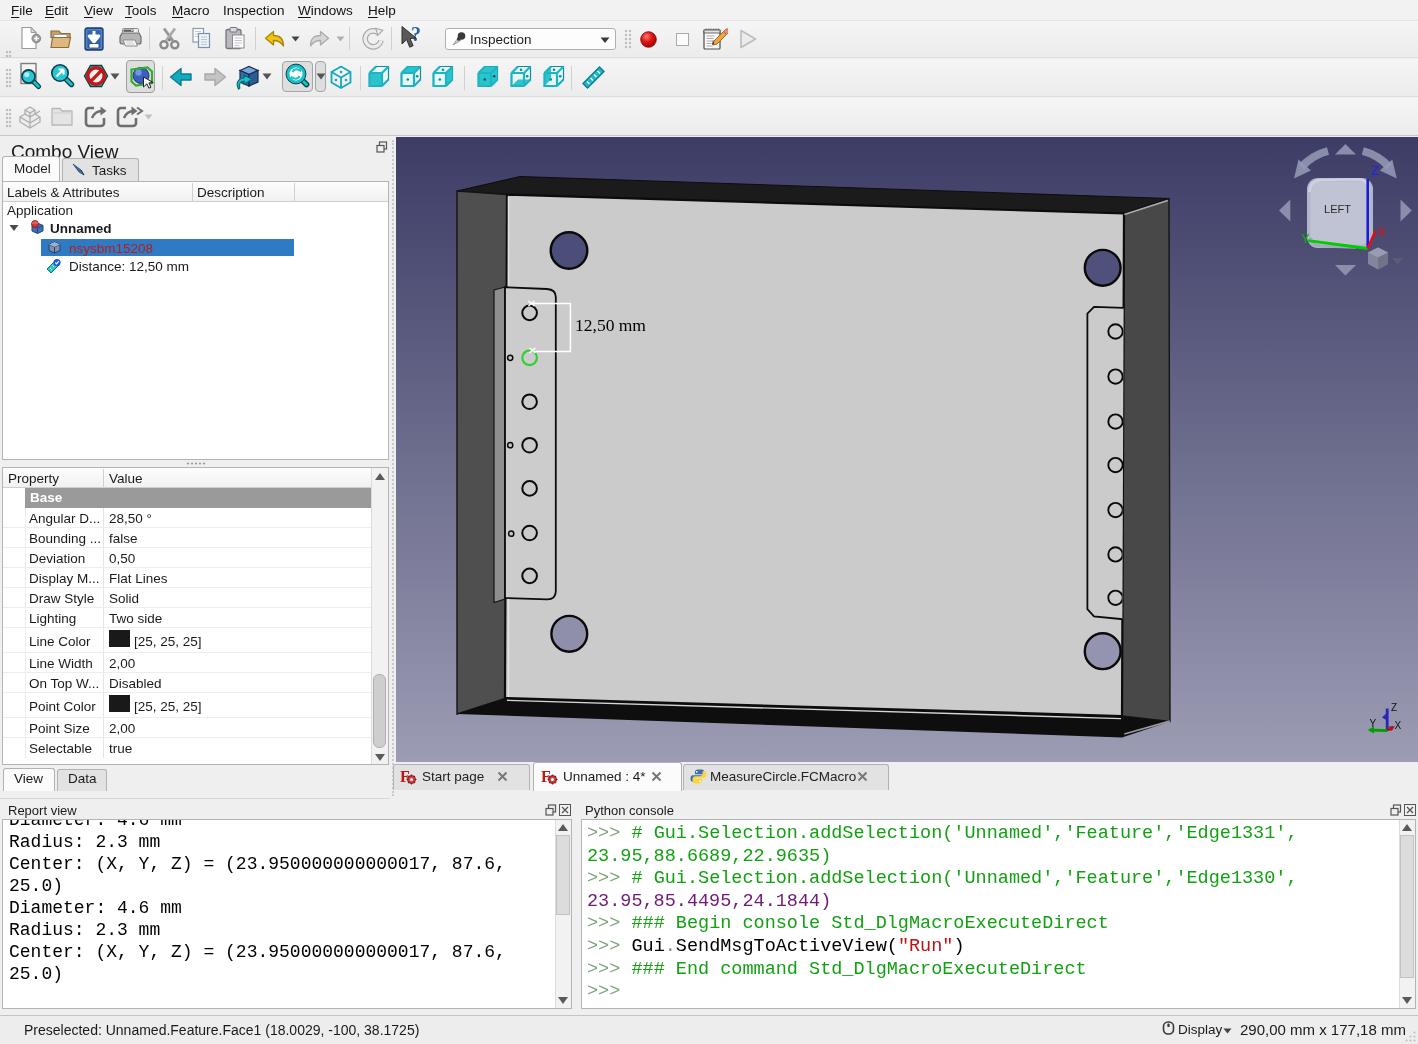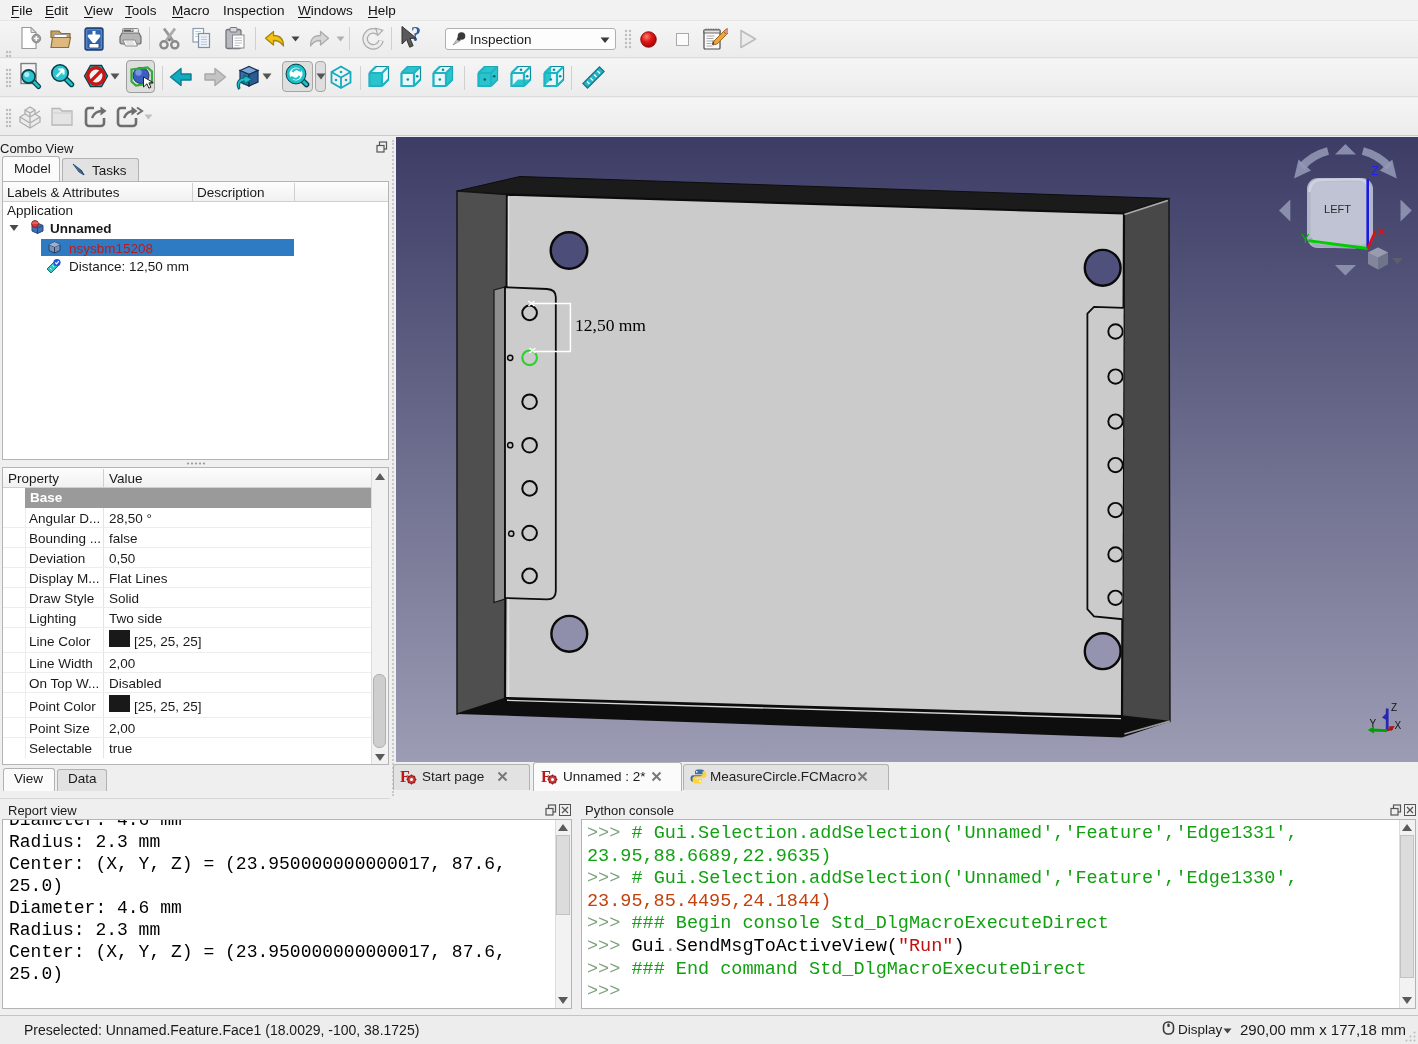--- a/index.html
+++ b/index.html
@@ -344,21 +344,21 @@
 <path d="M16.5,2.5 l6,4.5 -6,4.5 z" fill="#6e6e6e"></path>
 <path d="M22,3.5 l5,3.5 -5,3.5" fill="none" stroke="#6e6e6e" stroke-width="2"></path>
 </svg>
 <svg class="abs" style="left:144px;top:114px" width="9" height="6">
     <path d="M0.5,0.5 h8 l-4,5 z" fill="#c0c0c0"></path>
   </svg>
 
 
 
 <div class="abs" style="left:0;top:137px;width:390px;height:662px;background:#efefef;border-bottom:1px solid #d8d8d8"></div>
-<span class="abs" style="left:0;top:141px;font-size:13px">Combo View</span>
+<span class="abs" style="left:11px;top:141px;font-size:19px">Combo View</span>
 <svg class="abs" style="left:376px;top:141px" width="12" height="12">
     <rect x="3.5" y="1" width="7" height="7" fill="none" stroke="#555" stroke-width="1.2"></rect>
     <rect x="1" y="4.5" width="7" height="6.5" fill="#efefef" stroke="#555" stroke-width="1.2"></rect>
   </svg>
 
 <div class="tab-act" style="left:2px;top:156px;width:58px;height:26px"></div>
 <span class="abs" style="left:14px;top:161px">Model</span>
 <div class="tab-ina" style="left:62px;top:158px;width:77px;height:24px"></div>
 <svg class="abs" style="left:71px;top:162px" width="16" height="16" viewBox="0 0 16 16">
     <path d="M2,2 l8,6 3,5 -5,-3 z" fill="#3a6ea5" stroke="#24466b" stroke-width="0.8"></path>
@@ -583,21 +583,21 @@
 <span class="abs" style="left:422px;top:769px;color:#222">Start page</span>
 <svg class="abs" style="left:497px;top:771px" width="11" height="11">
     <path d="M1.5,1.5 L9.5,9.5 M9.5,1.5 L1.5,9.5" stroke="#787878" stroke-width="2"></path>
   </svg>
 <svg class="abs" style="left:541px;top:768px" width="17" height="17" viewBox="0 0 17 17">
 <text x="0" y="14" font-size="16" font-weight="bold" fill="#c01616" font-family="Liberation Serif,serif">F</text>
 <circle cx="11.5" cy="11.5" r="4" fill="#d34040" stroke="#8c1f1f"></circle>
 <circle cx="11.5" cy="11.5" r="1.5" fill="#fff"></circle>
 <path d="M11.5,6.5 v2 M11.5,14.5 v2 M6.5,11.5 h2 M14.5,11.5 h2 M8,8 l1.4,1.4 M13.6,13.6 l1.4,1.4 M15,8 l-1.4,1.4 M9.4,13.6 L8,15" stroke="#8c1f1f" stroke-width="1.2"></path>
 </svg>
-<span class="abs" style="left:563px;top:769px">Unnamed : 2*</span>
+<span class="abs" style="left:563px;top:769px">Unnamed : 4*</span>
 <svg class="abs" style="left:651px;top:771px" width="11" height="11">
     <path d="M1.5,1.5 L9.5,9.5 M9.5,1.5 L1.5,9.5" stroke="#787878" stroke-width="2"></path>
   </svg>
 <svg class="abs" style="left:690px;top:768px" width="17" height="17" viewBox="0 0 17 17">
 <path d="M8.5,1.5 c-3,0 -3.5,1.5 -3.5,2.8 v2 h7 v0.9 h-9.2 c-1.5,0 -2.3,1.3 -2.3,3.3 c0,2 0.8,3.3 2.3,3.3 h1.7 v-2.2 c0,-1.7 1.4,-2.9 3,-2.9 h4.5 c1.4,0 2.5,-1.1 2.5,-2.5 v-1.9 c0,-1.4 -1.2,-2.8 -3,-2.8 z" fill="#3a6ea5"></path>
 <circle cx="6.8" cy="3.8" r="0.9" fill="#fff"></circle>
 <path d="M8.5,15.5 c3,0 3.5,-1.5 3.5,-2.8 v-2 h-7 v-0.9 h9.2 c1.5,0 2.3,-1.3 2.3,-3.3 c0,-2 -0.8,-3.3 -2.3,-3.3 h-1.7 v2.2 c0,1.7 -1.4,2.9 -3,2.9 h-4.5 c-1.4,0 -2.5,1.1 -2.5,2.5 v1.9 c0,1.4 1.2,2.8 3,2.8 z" fill="#ffd43b"></path>
 <circle cx="10.2" cy="13.2" r="0.9" fill="#fff"></circle>
 </svg>
 <span class="abs" style="left:710px;top:769px;color:#222">MeasureCircle.FCMacro</span>
@@ -638,21 +638,21 @@
     <rect x="1" y="4.5" width="7" height="6.5" fill="#efefef" stroke="#555" stroke-width="1.2"></rect>
   </svg>
 <svg class="abs" style="left:1404px;top:804px" width="12" height="12">
     <rect x="0.5" y="0.5" width="11" height="11" fill="none" stroke="#555"></rect>
     <path d="M3,3 l6,6 M9,3 l-6,6" stroke="#555" stroke-width="1.3"></path>
   </svg>
 <div class="abs" style="left:581px;top:819px;width:835px;height:190px;background:#fff;border:1px solid #b4b4b4;overflow:hidden">
 <div class="mono" style="position:absolute;left:5px;top:3px;font-size:18.5px;line-height:22.6px;white-space:pre"><span style="color:#7ba27b">&gt;&gt;&gt; </span><span style="color:#13a113"># Gui.Selection.addSelection('Unnamed','Feature','Edge1331',</span>
 <span style="color:#13a113">23.95,88.6689,22.9635)</span>
 <span style="color:#7ba27b">&gt;&gt;&gt; </span><span style="color:#13a113"># Gui.Selection.addSelection('Unnamed','Feature','Edge1330',</span>
-<span style="color:#c2410c">23.95,85.4495,24.1844)</span>
+<span style="color:#701a75">23.95,85.4495,24.1844)</span>
 <span style="color:#7ba27b">&gt;&gt;&gt; </span><span style="color:#13a113">### Begin console Std_DlgMacroExecuteDirect</span>
 <span style="color:#7ba27b">&gt;&gt;&gt; </span><span style="color:#000">Gui</span><span style="color:#888">.</span><span style="color:#000">SendMsgToActiveView(</span><span style="color:#c01010">"Run"</span><span style="color:#000">)</span>
 <span style="color:#7ba27b">&gt;&gt;&gt; </span><span style="color:#13a113">### End command Std_DlgMacroExecuteDirect</span>
 <span style="color:#7ba27b">&gt;&gt;&gt;</span></div>
 </div>
 <div class="abs" style="left:1399px;top:820px;width:16px;height:188px;background:#f2f2f2;border-left:1px solid #dcdcdc"></div>
 <svg class="abs" style="left:1401px;top:823px" width="12" height="10">
     <path d="M6,1 l5,7 h-10 z" fill="#5a5a5a"></path>
   </svg>
 <div class="abs" style="left:1400px;top:835px;width:14px;height:143px;background:#dcdcdc;border:1px solid #c2c2c2"></div>

